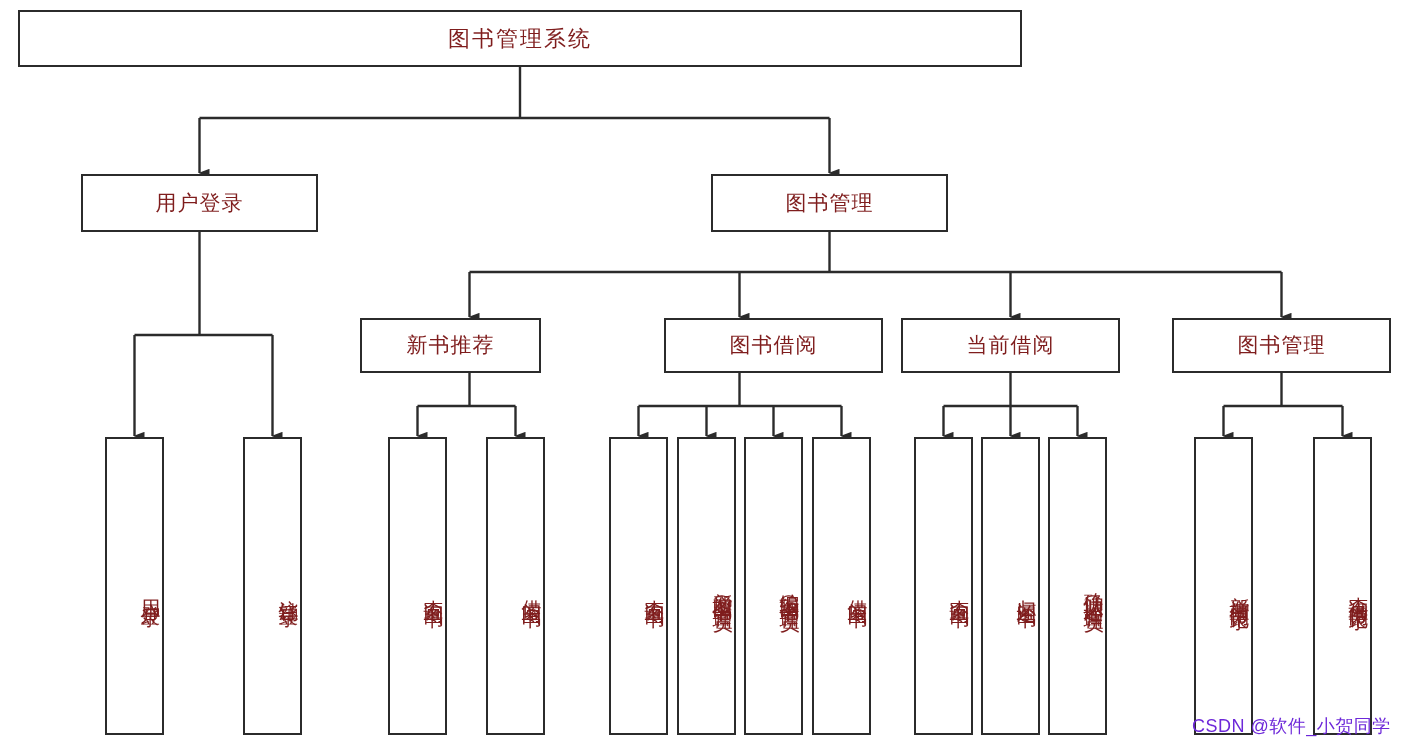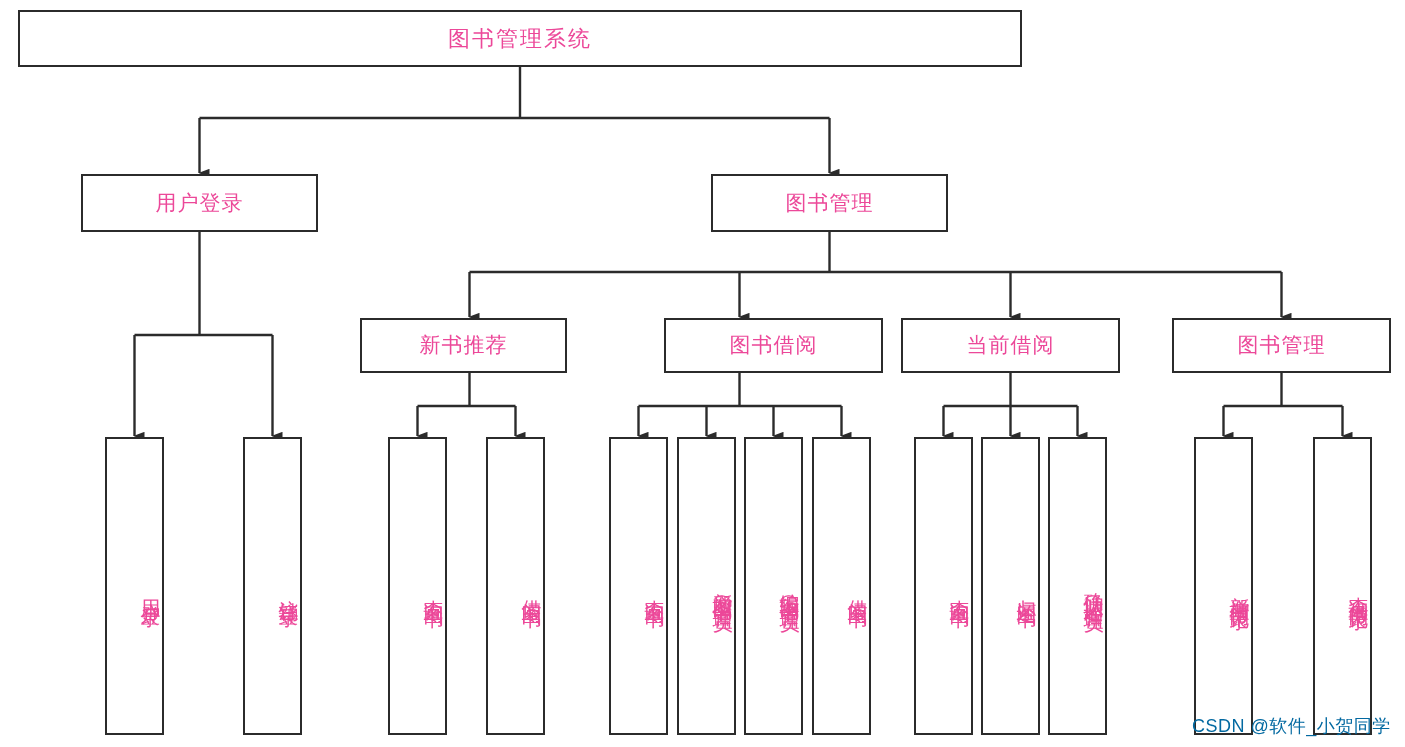--- a/index.html
+++ b/index.html
@@ -27,21 +27,21 @@
     pointer-events: none;
   }
   .node {
     position: absolute;
     box-sizing: border-box;
     border: 2px solid #2b2b2b;
     background: #ffffff;
     display: flex;
     align-items: center;
     justify-content: center;
-    color: #ec4899;
+    color: #7f1d1d;
   }
   .node.horiz {
     font-size: 21px;
     letter-spacing: 1px;
     line-height: 1.15;
   }
   .node.root {
     font-size: 22px;
     letter-spacing: 2px;
   }
@@ -50,21 +50,21 @@
     text-orientation: upright;
     font-size: 20px;
     letter-spacing: 3px;
     line-height: 1.1;
     padding-top: 8px;
     align-items: flex-start;
     justify-content: center;
   }
   .wm {
     position: absolute;
-    color: #0369a1;
+    color: #6d28d9;
     font-size: 18px;
     white-space: nowrap;
     letter-spacing: 0.5px;
     user-select: none;
   }
 </style>
 </head>
 <body>
 
 <div id="canvas">
@@ -110,21 +110,21 @@
         <path d="M1223.5,406 L1223.5,436" marker-end="url(#arrowhead)"></path>
         <path d="M1342.5,406 L1342.5,436" marker-end="url(#arrowhead)"></path>
       </g>
   </svg>
 
   <div class="node root" style="left: 18px; top: 10px; width: 1004px; height: 57px;">图书管理系统</div>
 
   <div class="node horiz" style="left: 81px; top: 174px; width: 237px; height: 58px;">用户登录</div>
   <div class="node horiz" style="left: 711px; top: 174px; width: 237px; height: 58px;">图书管理</div>
 
-  <div class="node horiz" style="left: 360px; top: 318px; width: 207px; height: 55px;">新书推荐</div>
+  <div class="node horiz" style="left: 360px; top: 318px; width: 181px; height: 55px;">新书推荐</div>
   <div class="node horiz" style="left: 630px; top: 318px; width: 219px; height: 55px; margin-left: 34px;">图书借阅</div>
   <div class="node horiz" style="left: 901px; top: 318px; width: 219px; height: 55px;">当前借阅</div>
   <div class="node horiz" style="left: 1172px; top: 318px; width: 219px; height: 55px;">图书管理</div>
 
   <div class="node vert" style="left: 105px; top: 437px; width: 59px; height: 298px;">用户登录</div>
   <div class="node vert" style="left: 243px; top: 437px; width: 59px; height: 298px;">注销登录</div>
 
   <div class="node vert" style="left: 388px; top: 437px; width: 59px; height: 298px;">查询图书</div>
   <div class="node vert" style="left: 486px; top: 437px; width: 59px; height: 298px;">借阅图书</div>
 

